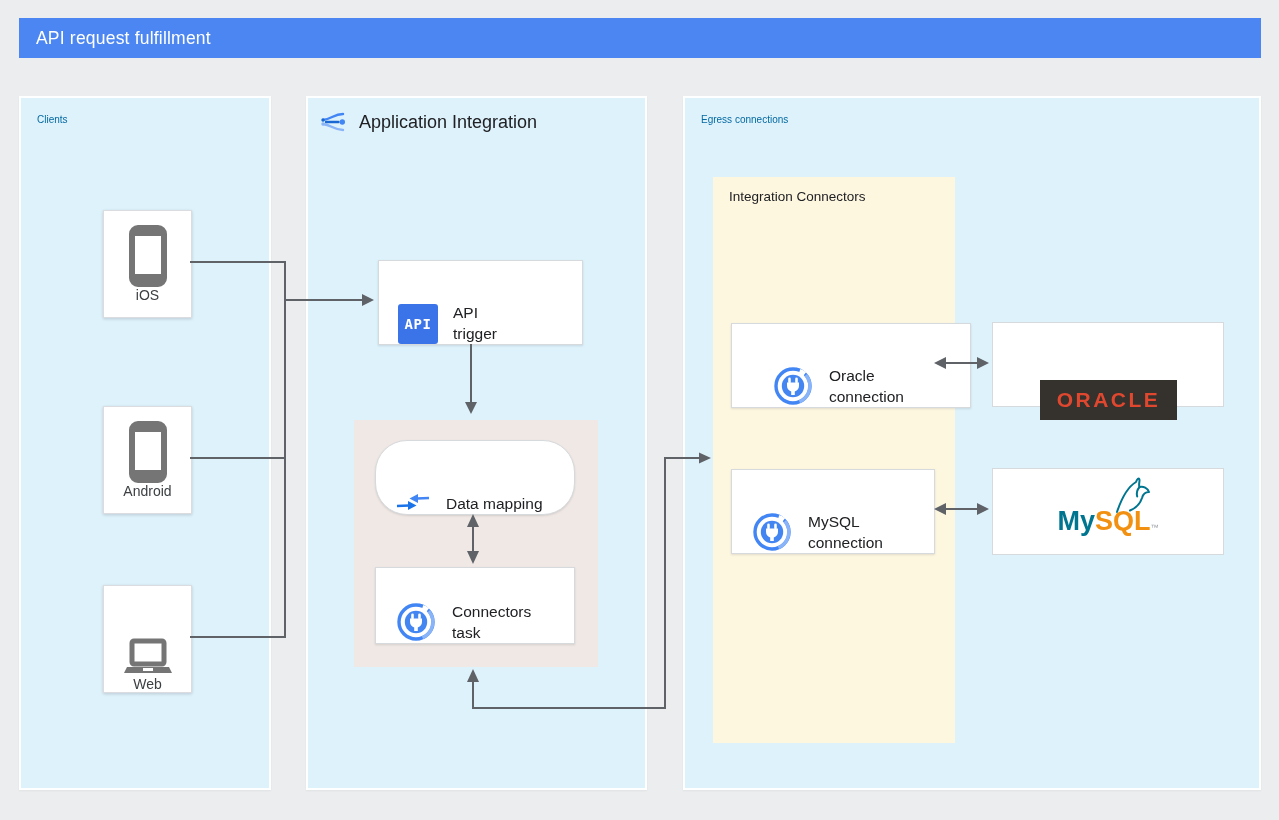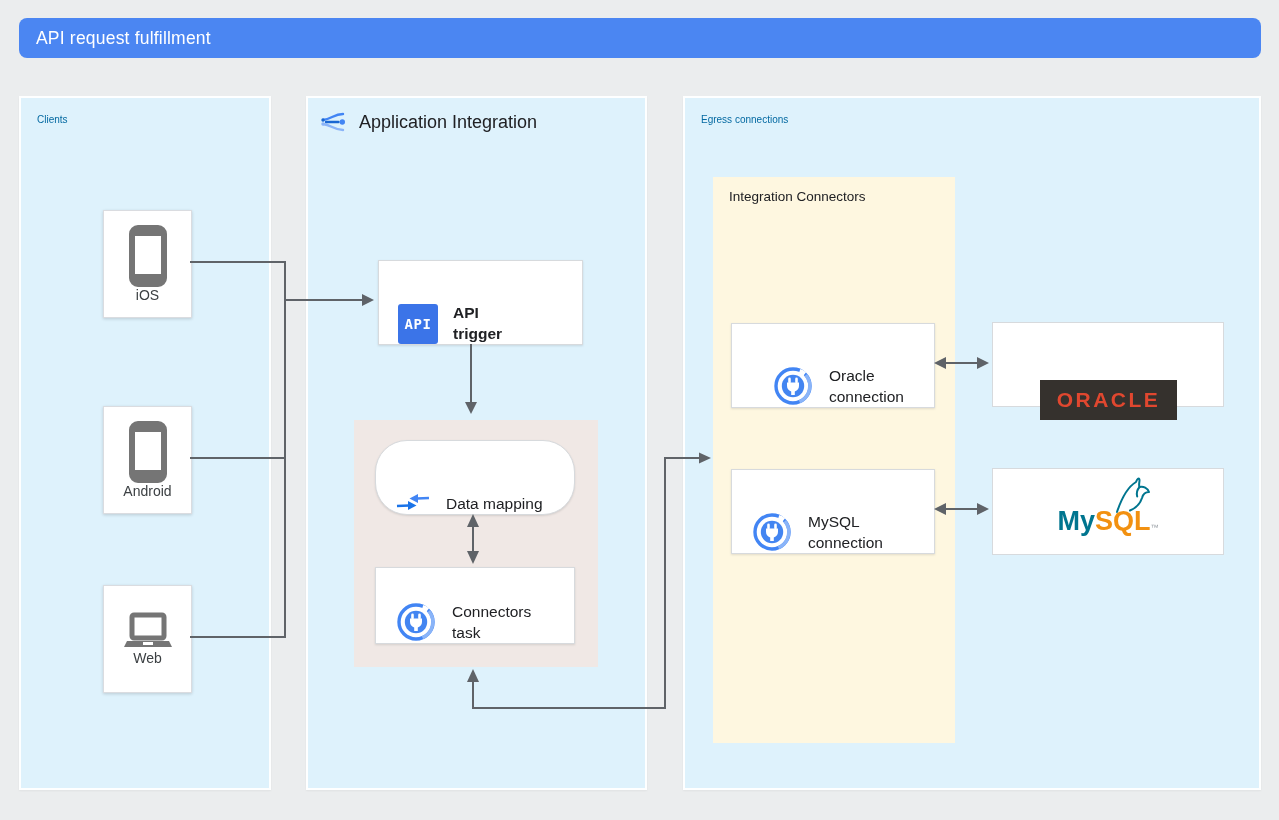--- a/index.html
+++ b/index.html
@@ -1,21 +1,21 @@
 <!DOCTYPE html>
 <html><head>
 <meta charset="utf-8">
 <style>
   html,body{margin:0;padding:0;}
   body{font-family:"Liberation Sans", sans-serif; background:#EBEDEE;}
   #stage{position:relative;width:1279px;height:820px;background:#EBEDEE;overflow:hidden;}
 
   .banner{position:absolute;left:19px;top:18px;width:1242px;height:40px;background:#4B86F2;
           color:#fff;display:flex;align-items:center;box-sizing:border-box;padding-left:17px;
-          font-size:17.5px;letter-spacing:.2px;border-radius:8px;}
+          font-size:17.5px;letter-spacing:.2px;}
 
   .panel{position:absolute;top:96px;height:694px;background:#DEF2FC;box-sizing:border-box;
          border:2px solid rgba(255,255,255,.95);box-shadow:0 1px 2px rgba(0,0,0,.05);}
   .panel-clients{left:19px;width:252px;}
   .panel-app{left:306px;width:341px;}
   .panel-egress{left:683px;width:578px;}
   .panel-title{position:absolute;left:16px;top:16px;font-size:10px;color:#0369a1;}
 
   .app-header{position:absolute;left:10px;top:9px;display:flex;align-items:center;gap:11px;}
   .app-header .t{font-size:18px;color:#202124;}
@@ -23,21 +23,21 @@
   .client-box{position:absolute;left:82px;width:89px;height:108px;background:#fff;
               border:1px solid #DADCE0;box-shadow:0 1px 3px rgba(0,0,0,.16);box-sizing:border-box;
               display:flex;flex-direction:column;align-items:center;justify-content:center;}
   .client-box .lbl{font-size:14px;color:#3C4043;}
   .phone{width:38px;height:62px;background:#fff;border:6px solid #757575;border-top-width:11px;
          border-bottom-width:13px;border-radius:9px;box-sizing:border-box;}
 
   .node{position:absolute;background:#fff;border:1px solid #D7DADD;box-shadow:0 1px 2px rgba(60,64,67,.15);
         box-sizing:border-box;display:flex;align-items:flex-end;padding-left:19px;gap:15px;}
   .node .lbl{font-size:15.5px;color:#202124;line-height:1.32;}
-  .w62{width:62px;font-weight:bold;} .w100{width:104px;} .w140{width:140px;}
+  .w62{width:62px;} .w100{width:104px;} .w140{width:140px;}
 
   .group{position:absolute;left:46px;top:322px;width:244px;height:247px;background:#F0E8E5;}
 
   .ic-panel{position:absolute;left:28px;top:79px;width:242px;height:566px;background:#FEF7E0;}
   .ic-title{position:absolute;left:16px;top:12px;font-size:13.5px;color:#202124;}
 
   .logo-box{position:absolute;width:232px;background:#fff;border:1px solid #D7DADD;box-sizing:border-box;}
 
   .api-icon{width:40px;height:40px;background:#3B74E8;border-radius:3px;display:flex;align-items:center;
             justify-content:center;color:#fff;font-family:"DejaVu Sans Mono",monospace;font-weight:bold;
@@ -71,21 +71,21 @@
     <div class="client-box" style="top:112px;">
       <div class="phone"></div>
       <div class="lbl">iOS</div>
     </div>
 
     <div class="client-box" style="top:308px;">
       <div class="phone"></div>
       <div class="lbl">Android</div>
     </div>
 
-    <div class="client-box" style="top:487px;">
+    <div class="client-box" style="top:487px;justify-content:flex-end;">
       <svg width="52" height="38" viewBox="0 0 52 38">
         <rect x="10" y="3" width="32" height="23" rx="2" fill="none" stroke="#757575" stroke-width="5"></rect>
         <path d="M5,29 h42 l3,6 h-48 z" fill="#757575"></path>
         <rect x="21" y="30" width="10" height="3" fill="#fff"></rect>
       </svg>
       <div class="lbl">Web</div>
     </div>
   </div>
 
   <div class="panel panel-app">
@@ -132,21 +132,21 @@
       </div>
     </div>
   </div>
 
   <div class="panel panel-egress">
     <div class="panel-title">Egress connections</div>
 
     <div class="ic-panel">
       <div class="ic-title">Integration Connectors</div>
 
-      <div class="node" style="left:18px;top:146px;width:204px;height:85px;padding-left:40px;">
+      <div class="node" style="left:18px;top:146px;width:240px;height:85px;padding-left:40px;">
         <svg width="42" height="42" viewBox="0 0 42 42" style="flex:none">
           <circle cx="21" cy="21" r="17" stroke="#4285F4" stroke-width="3.4" fill="none"></circle>
           <path d="M33.8,10.2 A17,17 0 0 1 27.5,36.7" stroke="#8AB4F8" stroke-width="3.4" fill="none"></path>
           <path d="M27.5,6.4 A17,17 0 0 1 32.5,9.2" stroke="#fff" stroke-width="5" fill="none"></path>
           <circle cx="21" cy="21" r="11.2" fill="#4385F1"></circle>
           <rect x="16.2" y="12.6" width="2.6" height="5.6" rx="1.3" fill="#fff"></rect>
           <rect x="23.2" y="12.6" width="2.6" height="5.6" rx="1.3" fill="#fff"></rect>
           <path d="M15,17.6 h12 v3.1 a6,6 0 0 1 -4.2,5.7 v3.5 h-3.6 v-3.5 a6,6 0 0 1 -4.2,-5.7 z" fill="#fff"></path>
         </svg>
         <div class="lbl w100">Oracle connection</div>

